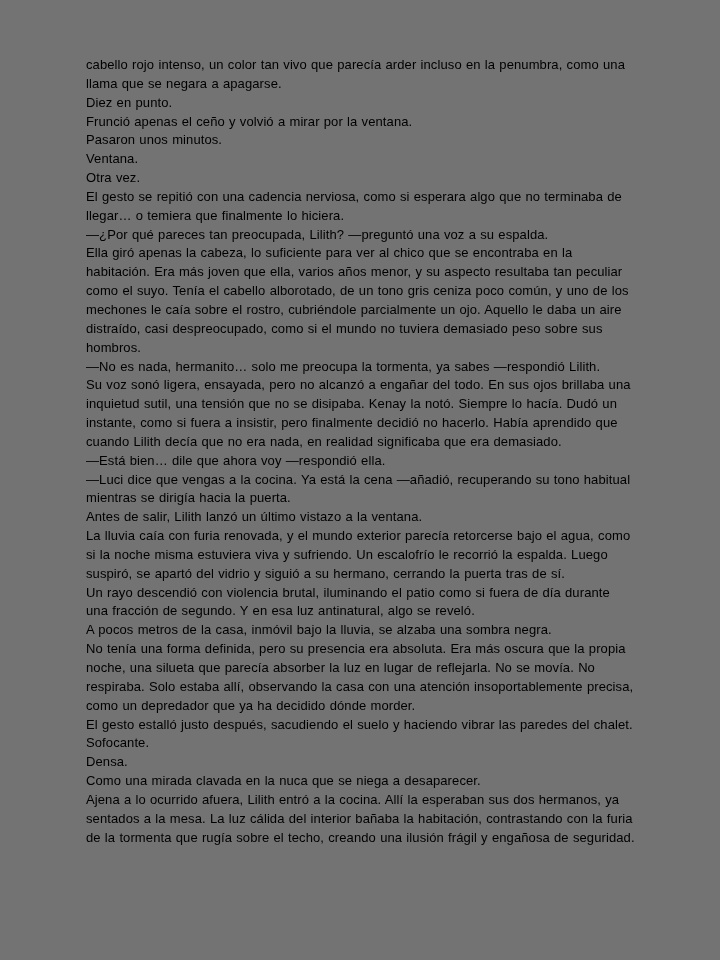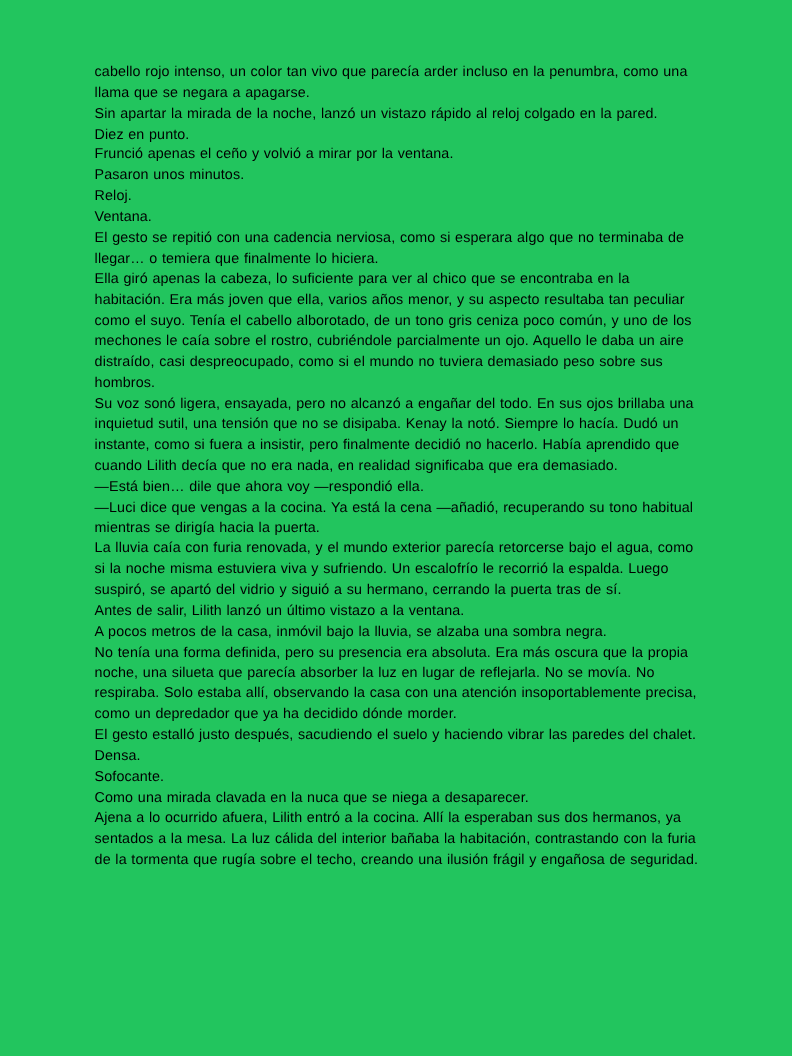--- a/index.html
+++ b/index.html
@@ -9,21 +9,21 @@
   }
   body {
     width: 720px;
     height: 960px;
     overflow: hidden;
     font-family: "Liberation Sans", "DejaVu Sans", sans-serif;
   }
   .page {
     width: 720px;
     height: 960px;
-    background: #22c55e;
+    background: #737373;
     box-sizing: border-box;
     padding: 56px 84px 0 86px;
   }
   .doc-text {
     width: 550px;
     color: #000000;
     font-size: 13px;
     line-height: 18.85px;
     letter-spacing: 0.1px;
     text-align: left;
@@ -33,34 +33,36 @@
     padding: 0;
     word-spacing: 0.5px;
   }
 </style>
 </head>
 <body>
 
 <div class="page">
   <div class="doc-text" id="doc-text">
       <p>cabello rojo intenso, un color tan vivo que parecía arder incluso en la penumbra, como una llama que se negara a apagarse.</p>
-      <p>Sin apartar la mirada de la noche, lanzó un vistazo rápido al reloj colgado en la pared.</p>
       <p>Diez en punto.</p>
       <p>Frunció apenas el ceño y volvió a mirar por la ventana.</p>
       <p>Pasaron unos minutos.</p>
-      <p>Reloj.</p>
       <p>Ventana.</p>
+      <p>Otra vez.</p>
       <p>El gesto se repitió con una cadencia nerviosa, como si esperara algo que no terminaba de llegar… o temiera que finalmente lo hiciera.</p>
+      <p>—¿Por qué pareces tan preocupada, Lilith? —preguntó una voz a su espalda.</p>
       <p>Ella giró apenas la cabeza, lo suficiente para ver al chico que se encontraba en la habitación. Era más joven que ella, varios años menor, y su aspecto resultaba tan peculiar como el suyo. Tenía el cabello alborotado, de un tono gris ceniza poco común, y uno de los mechones le caía sobre el rostro, cubriéndole parcialmente un ojo. Aquello le daba un aire distraído, casi despreocupado, como si el mundo no tuviera demasiado peso sobre sus hombros.</p>
+      <p>—No es nada, hermanito… solo me preocupa la tormenta, ya sabes —respondió Lilith.</p>
       <p>Su voz sonó ligera, ensayada, pero no alcanzó a engañar del todo. En sus ojos brillaba una inquietud sutil, una tensión que no se disipaba. Kenay la notó. Siempre lo hacía. Dudó un instante, como si fuera a insistir, pero finalmente decidió no hacerlo. Había aprendido que cuando Lilith decía que no era nada, en realidad significaba que era demasiado.</p>
       <p>—Está bien… dile que ahora voy —respondió ella.</p>
       <p>—Luci dice que vengas a la cocina. Ya está la cena —añadió, recuperando su tono habitual mientras se dirigía hacia la puerta.</p>
+      <p>Antes de salir, Lilith lanzó un último vistazo a la ventana.</p>
       <p>La lluvia caía con furia renovada, y el mundo exterior parecía retorcerse bajo el agua, como si la noche misma estuviera viva y sufriendo. Un escalofrío le recorrió la espalda. Luego suspiró, se apartó del vidrio y siguió a su hermano, cerrando la puerta tras de sí.</p>
-      <p>Antes de salir, Lilith lanzó un último vistazo a la ventana.</p>
+      <p>Un rayo descendió con violencia brutal, iluminando el patio como si fuera de día durante una fracción de segundo. Y en esa luz antinatural, algo se reveló.</p>
       <p>A pocos metros de la casa, inmóvil bajo la lluvia, se alzaba una sombra negra.</p>
       <p>No tenía una forma definida, pero su presencia era absoluta. Era más oscura que la propia noche, una silueta que parecía absorber la luz en lugar de reflejarla. No se movía. No respiraba. Solo estaba allí, observando la casa con una atención insoportablemente precisa, como un depredador que ya ha decidido dónde morder.</p>
       <p>El gesto estalló justo después, sacudiendo el suelo y haciendo vibrar las paredes del chalet.</p>
+      <p>Sofocante.</p>
       <p>Densa.</p>
-      <p>Sofocante.</p>
       <p>Como una mirada clavada en la nuca que se niega a desaparecer.</p>
       <p>Ajena a lo ocurrido afuera, Lilith entró a la cocina. Allí la esperaban sus dos hermanos, ya sentados a la mesa. La luz cálida del interior bañaba la habitación, contrastando con la furia de la tormenta que rugía sobre el techo, creando una ilusión frágil y engañosa de seguridad.</p>
     </div>
 </div>
 
 </body></html>

